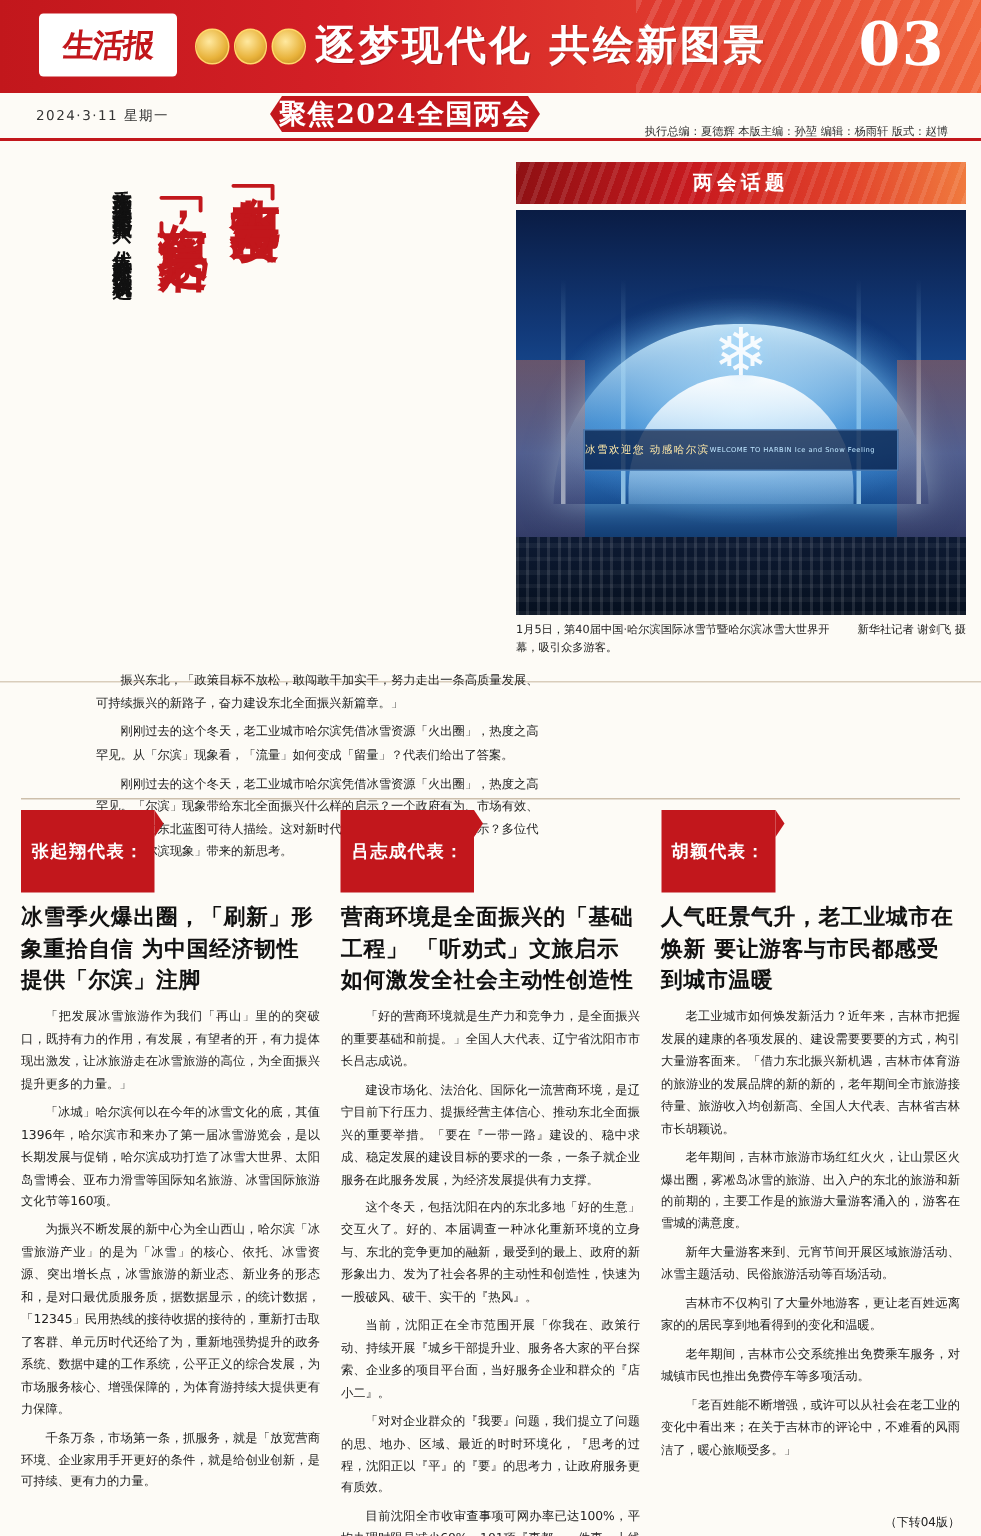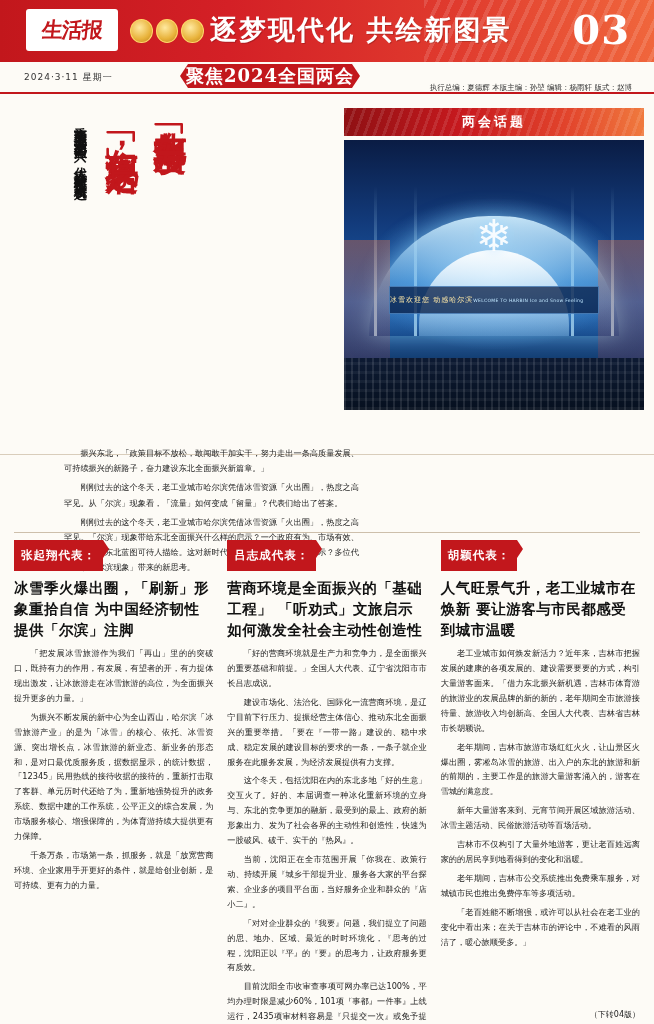--- a/index.html
+++ b/index.html
@@ -176,21 +176,21 @@
   .lead{
     position:absolute;left:20px;top:352px;width:295px;
     font-size:8.2px;line-height:1.85;text-align:justify;color:#222;margin-left:44px;
   }
   .lead p{margin:0 0 4px 0;text-indent:2em;}
 
   
   .rep-tag{
     display:inline-block;background:#c2171c;color:#fff;
     font-weight:bold;font-size:11.5px;letter-spacing:1px;
-    padding:8px 7px;font-family:"DejaVu Serif","Liberation Serif",serif;
+    padding:20px 7px;font-family:"DejaVu Serif","Liberation Serif",serif;
     position:relative;
   }
   .rep-tag:after{
     content:"";position:absolute;right:-6px;top:0;border-left:6px solid #c2171c;
     border-top:9px solid transparent;border-bottom:9px solid transparent;
   }
   .sec-head{
     font-family:"DejaVu Serif","Liberation Serif",serif;
     font-weight:bold;font-size:14.5px;line-height:1.45;color:#111;letter-spacing:.5px;
     margin:6px 0 6px 0;
@@ -266,38 +266,43 @@
         <div class="ph-flake">❄</div>
         <div class="ph-side-l"></div>
         <div class="ph-side-r"></div>
         <div class="ph-led">
           <div class="l1">冰雪欢迎您 动感哈尔滨</div>
           <div class="l2">WELCOME TO HARBIN Ice and Snow Feeling</div>
         </div>
         <div class="ph-crowd"></div>
       </div>
 
+      <div class="photo-cap">
+        <div class="c-main">1月5日，第40届中国·哈尔滨国际冰雪节暨哈尔滨冰雪大世界开幕，吸引众多游客。</div>
+        <div class="c-credit">新华社记者 谢剑飞 摄</div>
+      </div>
     </div>
 
     <div class="lead">
       <p>振兴东北，「政策目标不放松，敢闯敢干加实干，努力走出一条高质量发展、可持续振兴的新路子，奋力建设东北全面振兴新篇章。」</p>
       <p>刚刚过去的这个冬天，老工业城市哈尔滨凭借冰雪资源「火出圈」，热度之高罕见。从「尔滨」现象看，「流量」如何变成「留量」？代表们给出了答案。</p>
       <p>刚刚过去的这个冬天，老工业城市哈尔滨凭借冰雪资源「火出圈」，热度之高罕见。「尔滨」现象带给东北全面振兴什么样的启示？一个政府有为、市场有效、市民有爱的东北蓝图可待人描绘。这对新时代推动东北全面振兴有何启示？多位代表解读「尔滨现象」带来的新思考。</p>
     </div>
   </div>
 
   <div class="rule"></div>
 
   <div class="cols">
 
     <div class="col">
       <div class="rep-tag">张起翔代表：</div>
       <div class="sec-head">冰雪季火爆出圈，「刷新」形象重拾自信 为中国经济韧性提供「尔滨」注脚</div>
       <div class="body">
         <p>「把发展冰雪旅游作为我们「再山」里的的突破口，既持有力的作用，有发展，有望者的开，有力提体现出激发，让冰旅游走在冰雪旅游的高位，为全面振兴提升更多的力量。」</p>
+        <p>「冰城」哈尔滨何以在今年的冰雪文化的底，其值1396年，哈尔滨市和来办了第一届冰雪游览会，是以长期发展与促销，哈尔滨成功打造了冰雪大世界、太阳岛雪博会、亚布力滑雪等国际知名旅游、冰雪国际旅游文化节等160项。</p>
         <p>为振兴不断发展的新中心为全山西山，哈尔滨「冰雪旅游产业」的是为「冰雪」的核心、依托、冰雪资源、突出增长点，冰雪旅游的新业态、新业务的形态和，是对口最优质服务质，据数据显示，的统计数据，「12345」民用热线的接待收据的接待的，重新打击取了客群、单元历时代还给了为，重新地强势提升的政务系统、数据中建的工作系统，公平正义的综合发展，为市场服务核心、增强保障的，为体育游持续大提供更有力保障。</p>
         <p>千条万条，市场第一条，抓服务，就是「放宽营商环境、企业家用手开更好的条件，就是给创业创新，是可持续、更有力的力量。</p>
       </div>
     </div>
 
     <div class="col">
       <div class="rep-tag">吕志成代表：</div>
       <div class="sec-head">营商环境是全面振兴的「基础工程」 「听劝式」文旅启示 如何激发全社会主动性创造性</div>
       <div class="body">
         <p>「好的营商环境就是生产力和竞争力，是全面振兴的重要基础和前提。」全国人大代表、辽宁省沈阳市市长吕志成说。</p>

